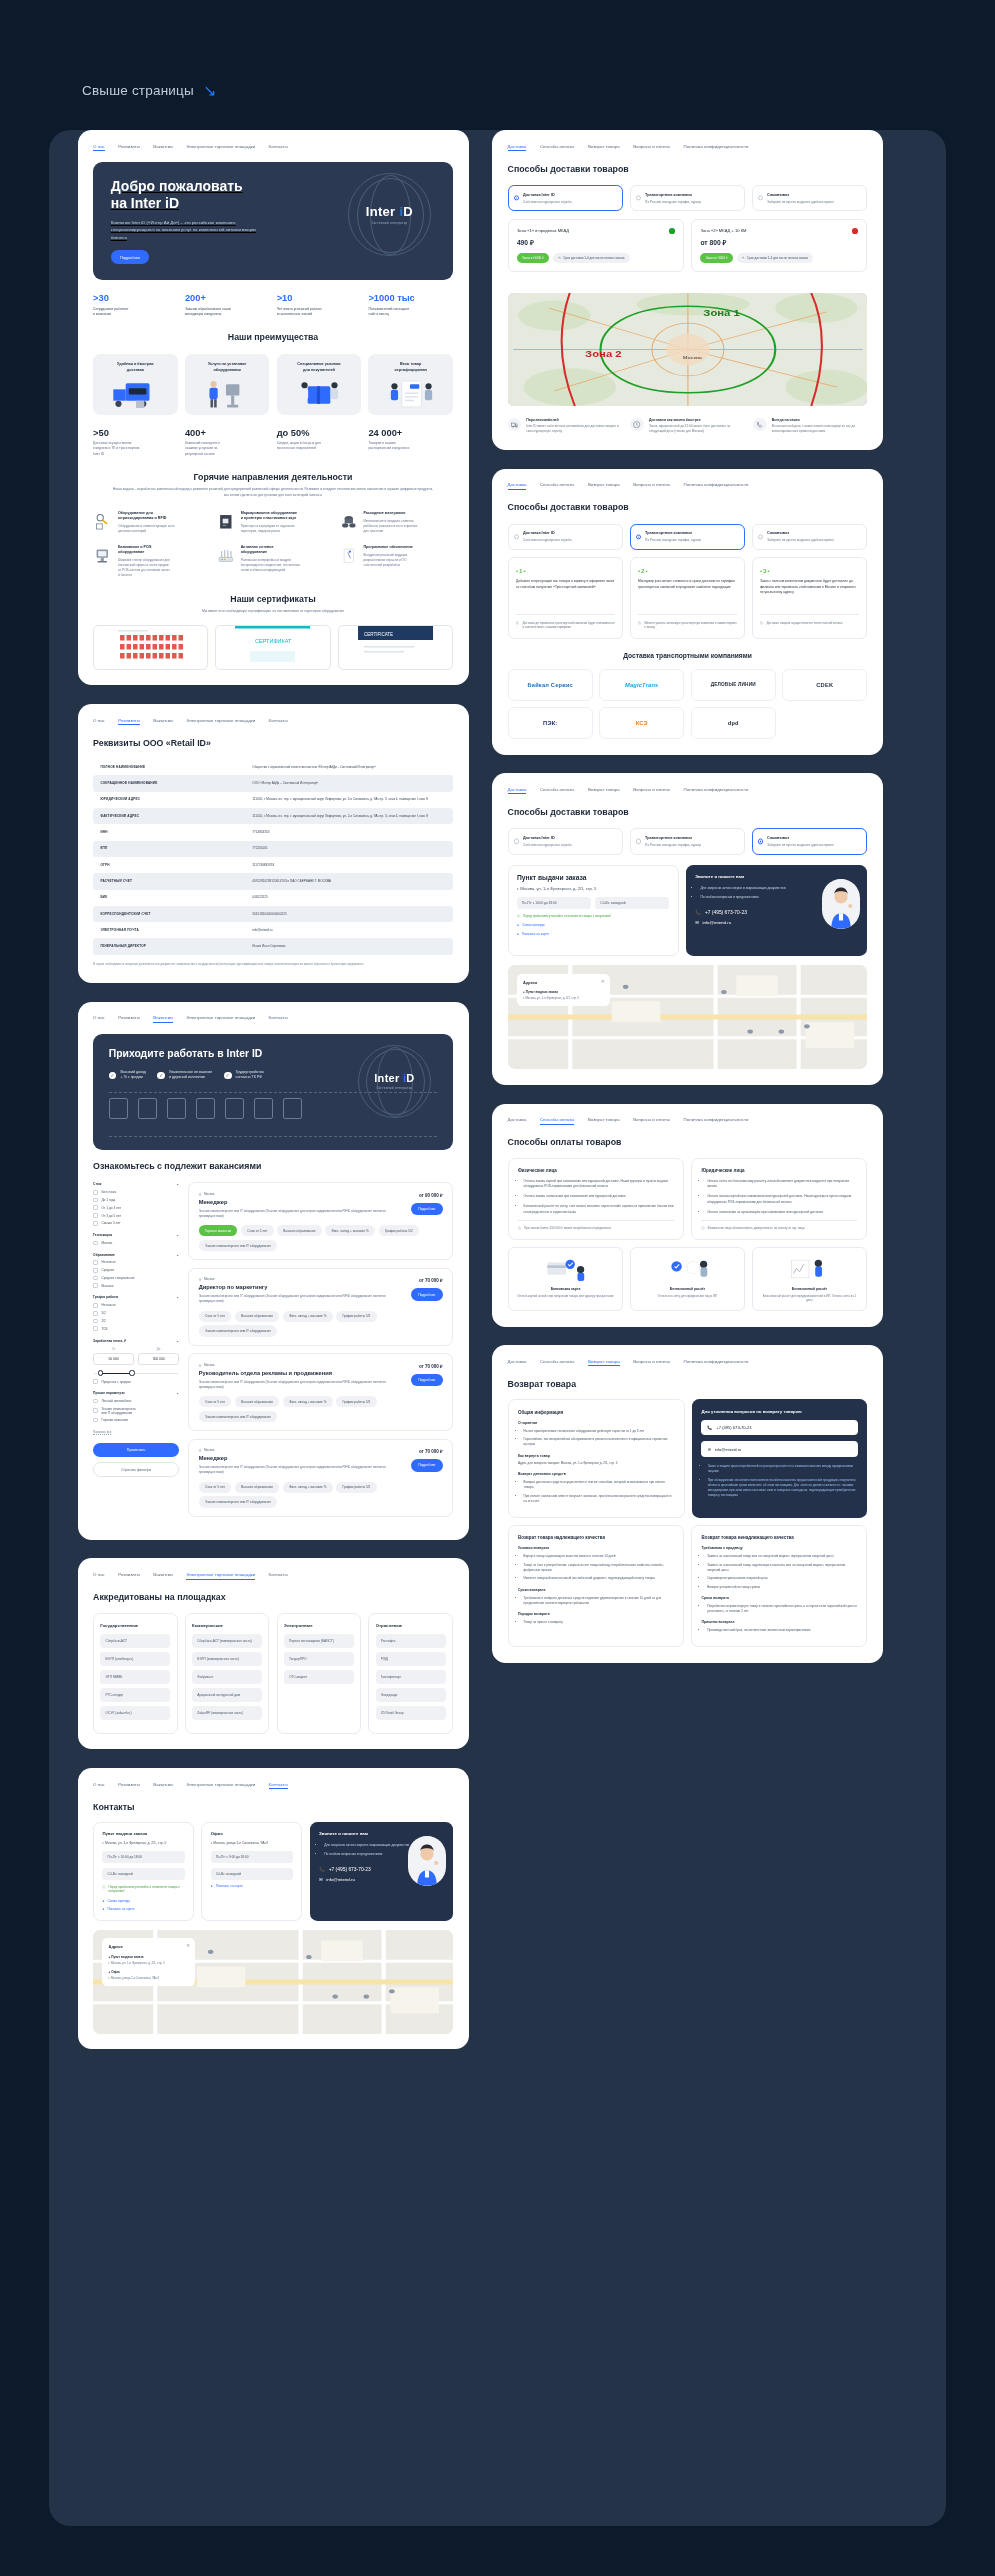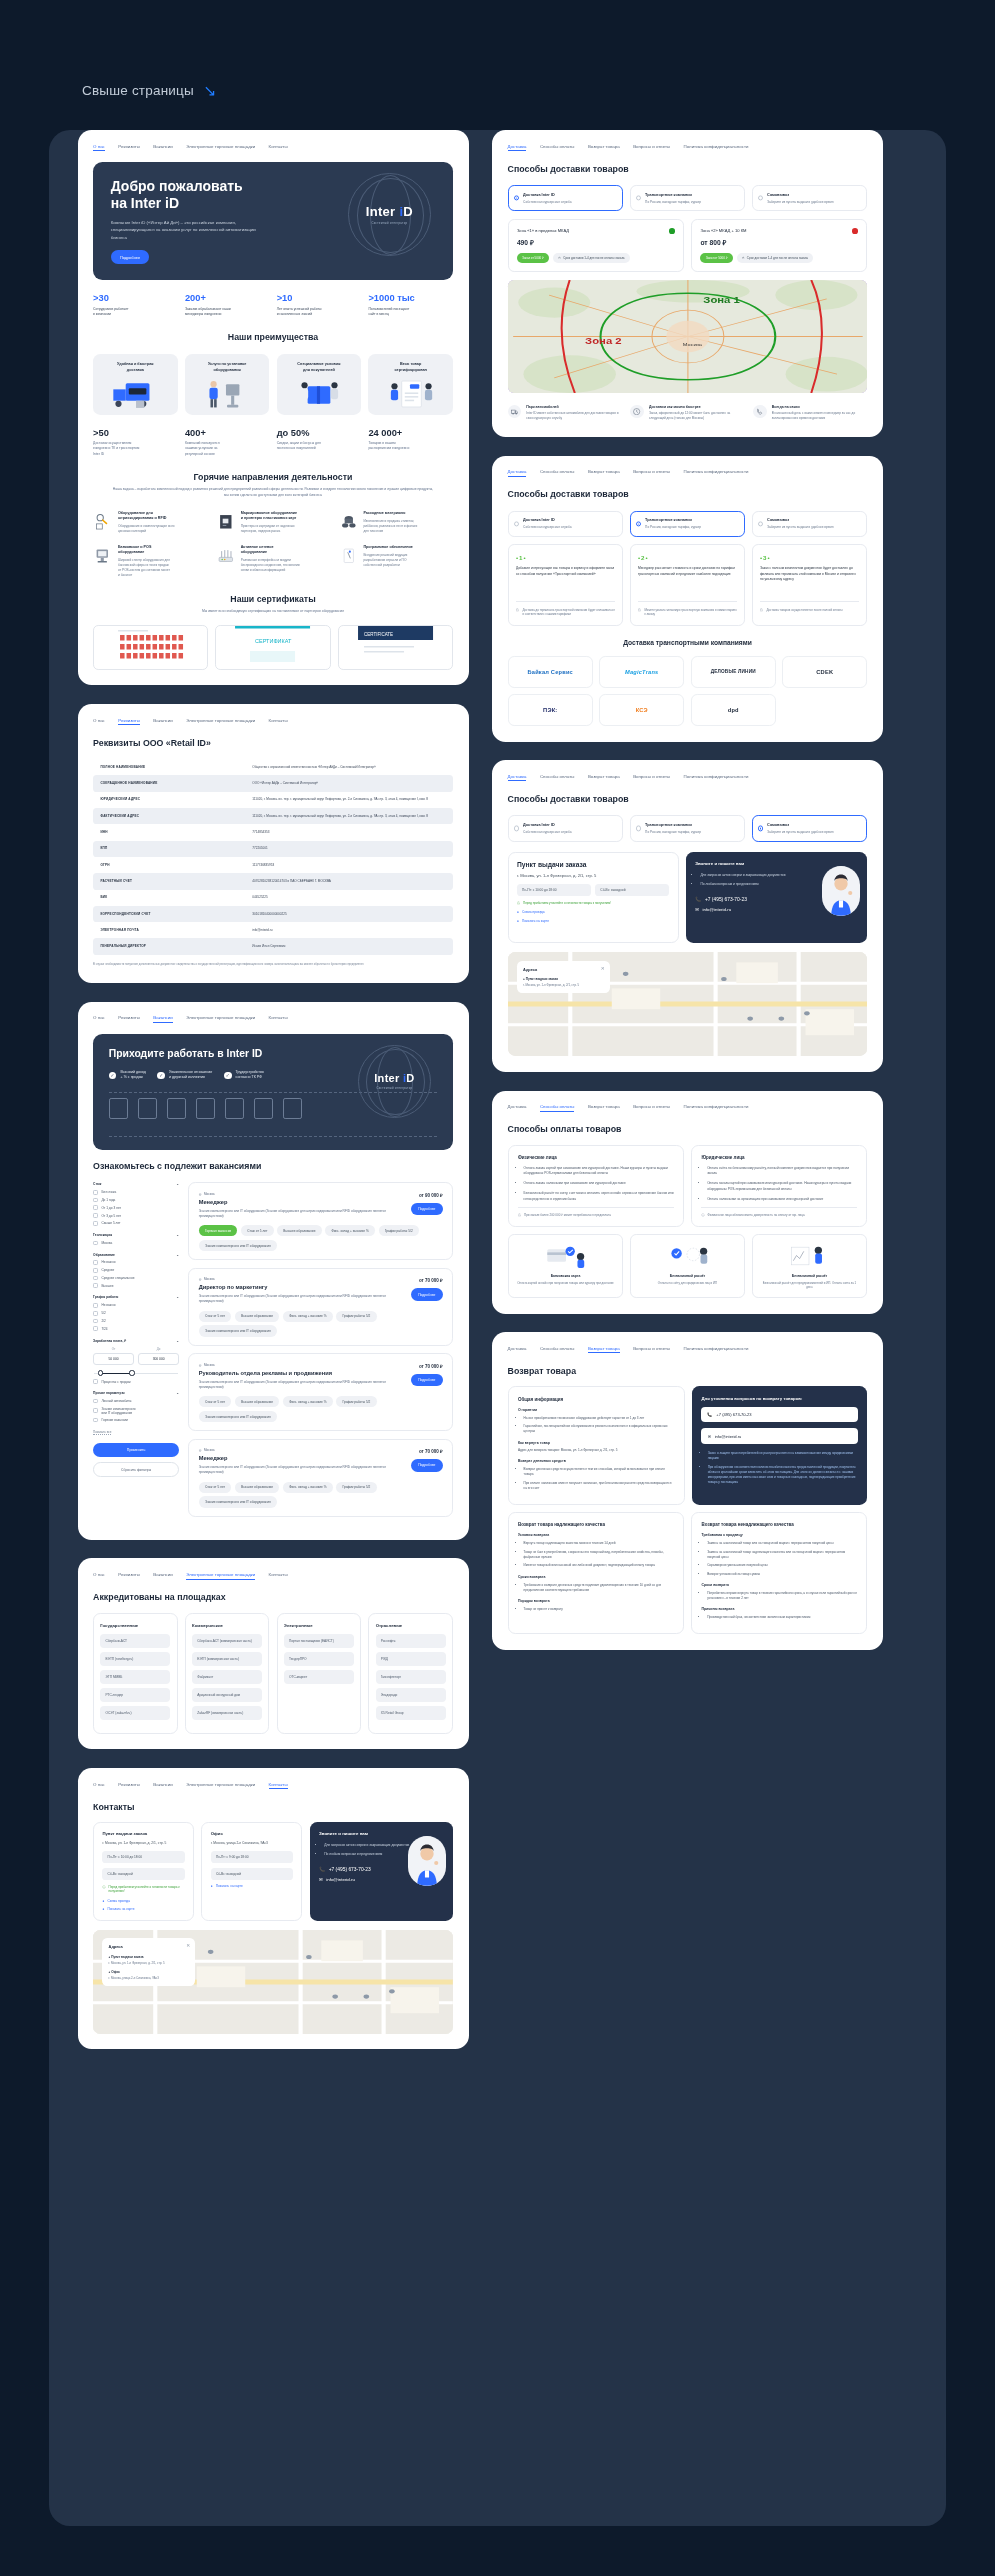--- a/index.html
+++ b/index.html
@@ -28,21 +28,21 @@
     background:#fff; border-radius:13.5px; margin-bottom:18.7px;
     padding:13.5px 15.6px 15.6px; overflow:hidden;
   }
   .tabs { display:flex; gap:13.5px; font-size:4.4px; color:#5d6b80; padding-bottom:2.1px;}
   .tabs span { white-space:nowrap; padding-bottom:1.6px;}
   .tabs span.active { color:#2f6bff; border-bottom:0.8px solid #2f6bff; }
 
   
   .hero {
     margin-top:9.3px; background:#2b3a52; border-radius:9.3px;
-    padding:15.6px 17.6px; position:relative; min-height:101px;
+    padding:15.6px 17.6px; position:relative; min-height:101px;text-decoration:underline;
   }
   .hero h1 { color:#fff; font-size:14px; line-height:1.18; font-weight:700; max-width:171px;}
   .hero p { color:#c7d0dc; font-size:4.3px; line-height:1.65; margin-top:8.3px; max-width:150px;}
   .btn-primary {
     display:inline-block; margin-top:9.3px; background:#2f6bff; color:#fff;
     font-size:3.9px; padding:4.7px 9.3px; border-radius:10.4px; border:none;
   }
   .logo-globe {
     position:absolute; right:22px; top:10.4px; width:83px; height:83px;
     border-radius:50%; border:0.5px solid #4b5c76;
@@ -176,21 +176,21 @@
 
   .zone-row { display:flex; gap:7.3px; margin-top:7.3px;}
   .zone { flex:1; border:0.5px solid #e7eaf0; border-radius:6.2px; padding:8.3px; position:relative;}
   .zone .zt { font-size:4.1px; color:#1c2738;}
   .zone .dot { position:absolute; right:8.3px; top:8.3px; width:5.7px; height:5.7px; border-radius:50%;}
   .zone .zp { font-size:6.7px; color:#1c2738; font-weight:700; margin-top:4.7px;}
   .zone .zrow { display:flex; gap:4.1px; margin-top:6.2px; align-items:center; flex-wrap:wrap;}
   .pill-green { background:#5bc246; color:#fff; font-size:3px; padding:3.1px 5.2px; border-radius:7.3px;}
   .pill-grey { background:#eff1f5; color:#46525f; font-size:3px; padding:3.1px 5.2px; border-radius:7.3px; display:flex; gap:2.6px; align-items:center;}
 
-  .zonemap { margin-top:8px; height:113px; border-radius:6.2px; position:relative; overflow:hidden; background:#8b5cf6;}
+  .zonemap { margin-top:21px; height:113px; border-radius:6.2px; position:relative; overflow:hidden; background:#8b5cf6;}
 
   .feat-row { display:flex; gap:8.3px; margin-top:11.4px;}
   .feat { flex:1; display:flex; gap:5.2px;}
   .feat .fic { width:13.5px; height:13.5px; border-radius:50%; background:#f1f3f7; flex:none; display:flex; align-items:center; justify-content:center;}
   .feat .ft { font-size:3.5px; color:#1c2738; font-weight:600;}
   .feat .fd { font-size:3.1px; color:#6a788d; line-height:1.6; margin-top:2.6px;}
 
   .step-row { display:flex; gap:6.2px; margin-top:7.3px;}
   .step { flex:1; border:0.5px solid #e7eaf0; border-radius:6.2px; padding:8.3px 7.3px;}
   .step .n { color:#5bc246; font-size:6.2px; font-weight:700; letter-spacing:1px;}

